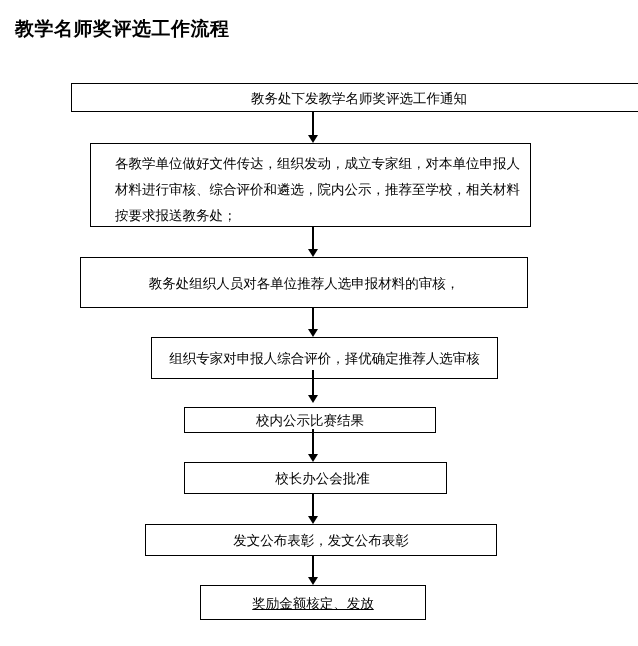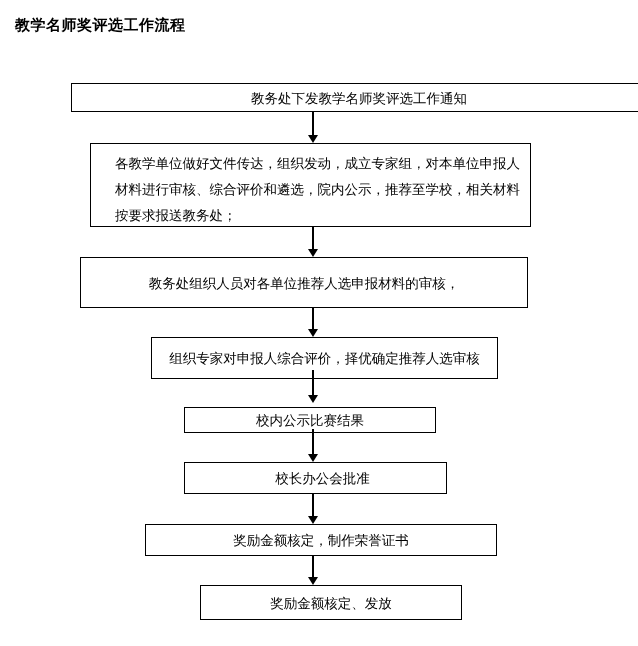--- a/index.html
+++ b/index.html
@@ -21,21 +21,21 @@
     left: 0;
     top: 0;
     width: 638px;
     height: 646px;
   }
 
   .page-title {
     position: absolute;
     left: 15px;
     top: 16px;
-    font-size: 15px;
+    font-size: 19px;
     font-weight: bold;
     letter-spacing: 0.5px;
     white-space: nowrap;
     font-family: "DejaVu Sans", "Liberation Sans", sans-serif;
   }
 
   .node {
     position: absolute;
     box-sizing: border-box;
     border: 1.6px solid #000000;
@@ -107,23 +107,23 @@
       <div class="node" style="left: 151px; top: 337px; width: 347px; height: 42px;">
         <span class="node-text">组织专家对申报人综合评价，择优确定推荐人选审核</span>
       </div>
       <div class="node" style="left: 184px; top: 407px; width: 252px; height: 26px; align-items: flex-end;">
         <span class="node-text">校内公示比赛结果</span>
       </div>
       <div class="node" style="left: 184px; top: 462px; width: 263px; height: 32px; padding-left: 14px;">
         <span class="node-text">校长办公会批准</span>
       </div>
       <div class="node" style="left: 145px; top: 524px; width: 352px; height: 32px;">
-        <span class="node-text">奖励金额核定，制作荣誉证书</span>
+        <span class="node-text">发文公布表彰，发文公布表彰</span>
       </div>
-      <div class="node" style="left: 200px; top: 585px; width: 262px; height: 35px;">
+      <div class="node" style="left: 200px; top: 585px; width: 226px; height: 35px; text-decoration: underline;">
         <span class="node-text">奖励金额核定、发放</span>
       </div>
     </div>
   <div id="connectors-layer">
       <div class="connector" style="left: 312px; top: 112px; height: 31px;">
         <div class="line" style="height: 25px;"></div>
         <div class="arrowhead" style="top: 23px;"></div>
       </div>
       <div class="connector" style="left: 312px; top: 227px; height: 30px;">
         <div class="line" style="height: 24px;"></div>

